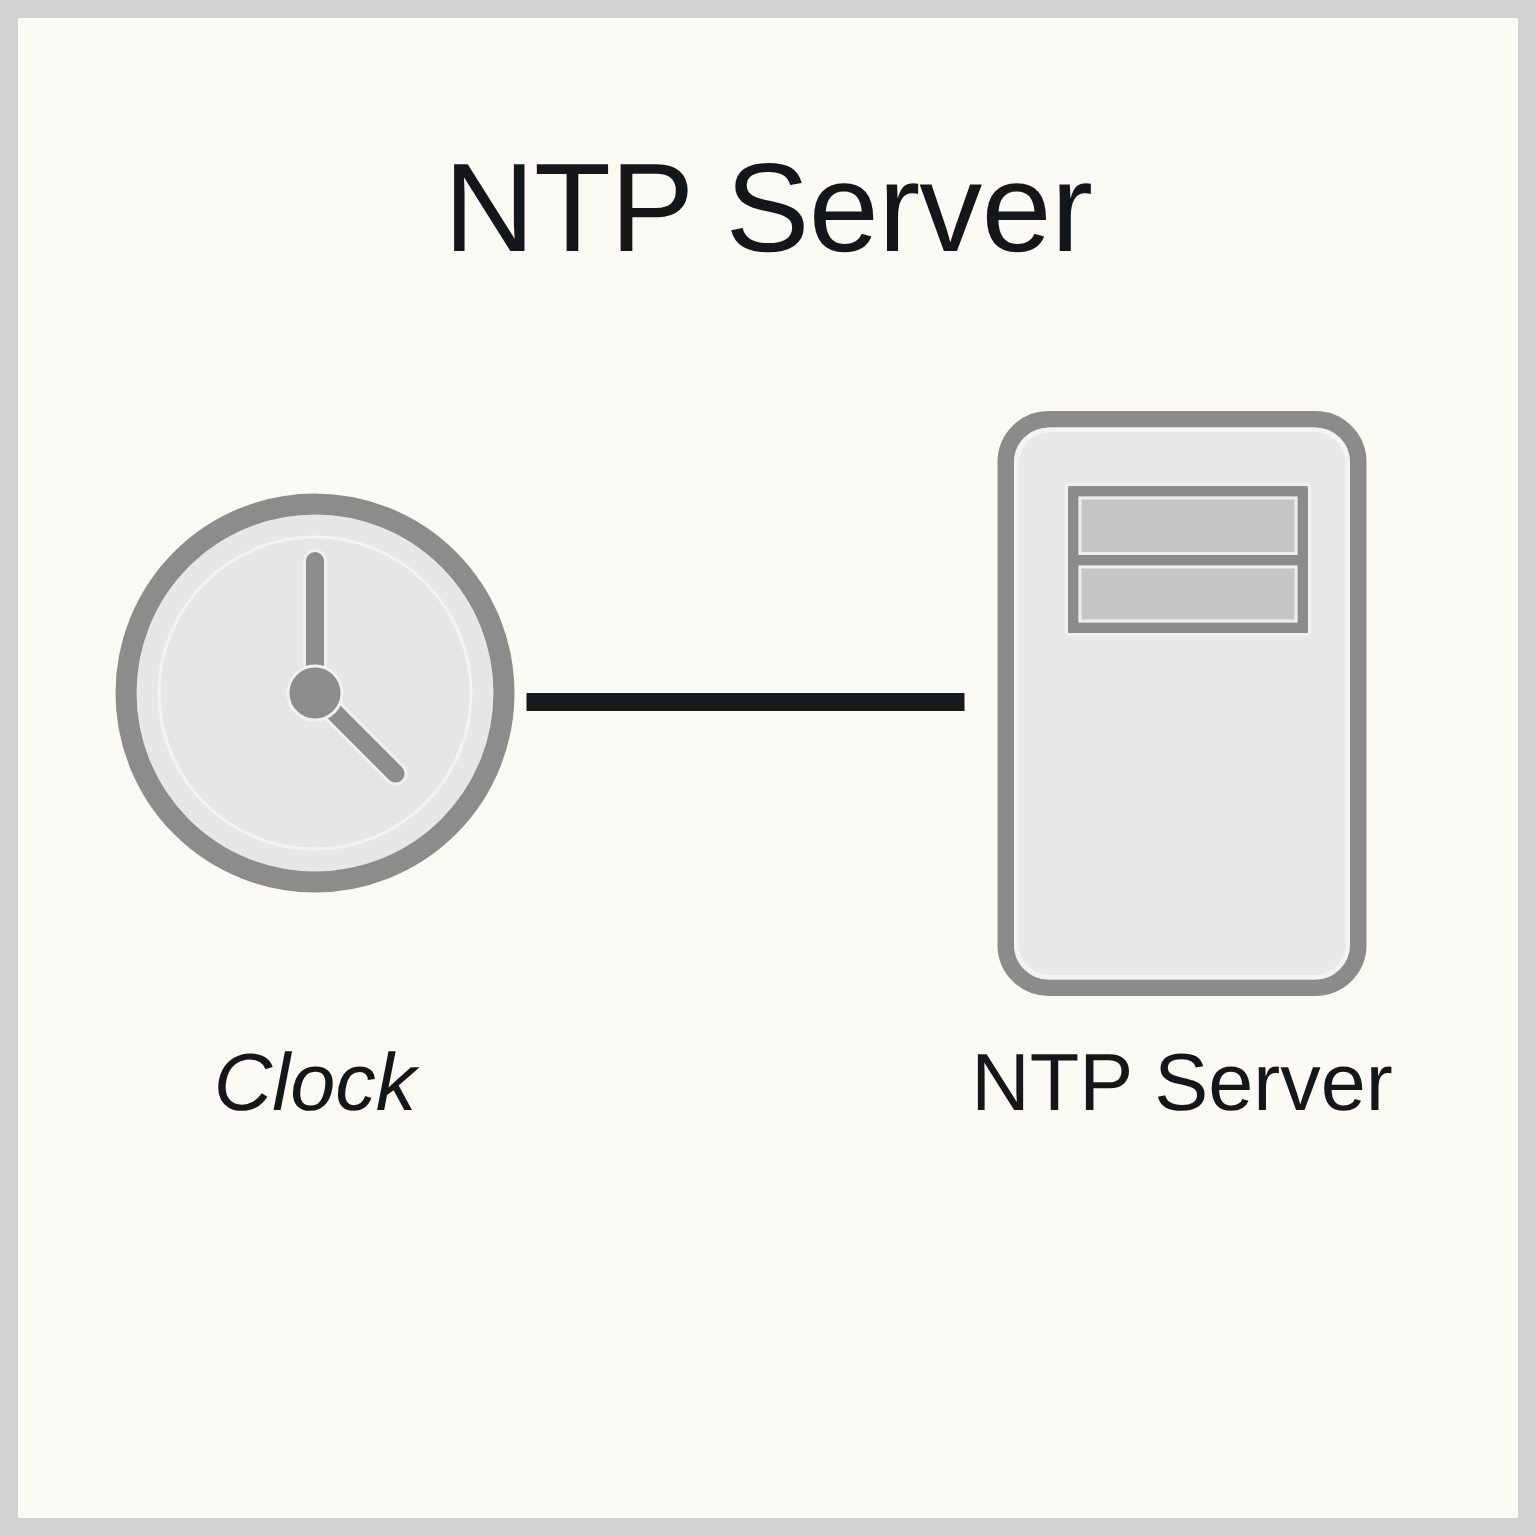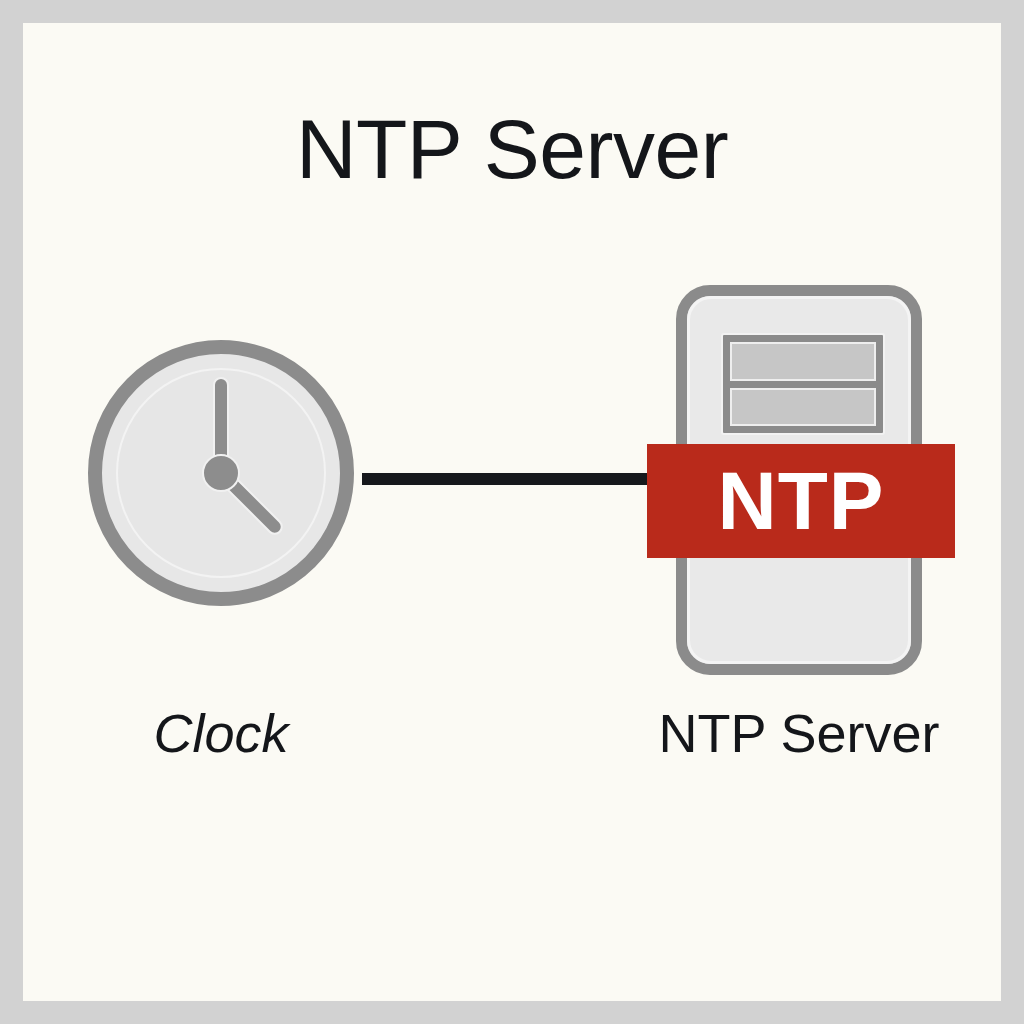--- a/index.html
+++ b/index.html
@@ -14,21 +14,21 @@
     overflow: hidden;
   }
 
   
   #diagram-frame {
     position: relative;
     width: 1024px;
     height: 1024px;
     box-sizing: border-box;
     background: #d2d2d2;
-    padding: 23px;
+    padding: 12px;
   }
 
   #canvas {
     position: relative;
     width: 100%;
     height: 100%;
     background: #fbfaf4;
     overflow: hidden;
   }
 
@@ -229,20 +229,17 @@
     <div id="clock-caption" class="caption">Clock</div>
 
     <div id="server">
       <div id="server-inner-edge"></div>
       <div id="server-bay-panel">
         <div class="server-bay-slot"></div>
         <div class="server-bay-slot"></div>
       </div>
     </div>
 
-    <div id="ntp-banner">
-      <span id="ntp-banner-text">NTP</span>
-    </div>
 
     <div id="server-caption" class="caption">NTP Server</div>
 
   </div>
 </div>
 
 </body></html>

